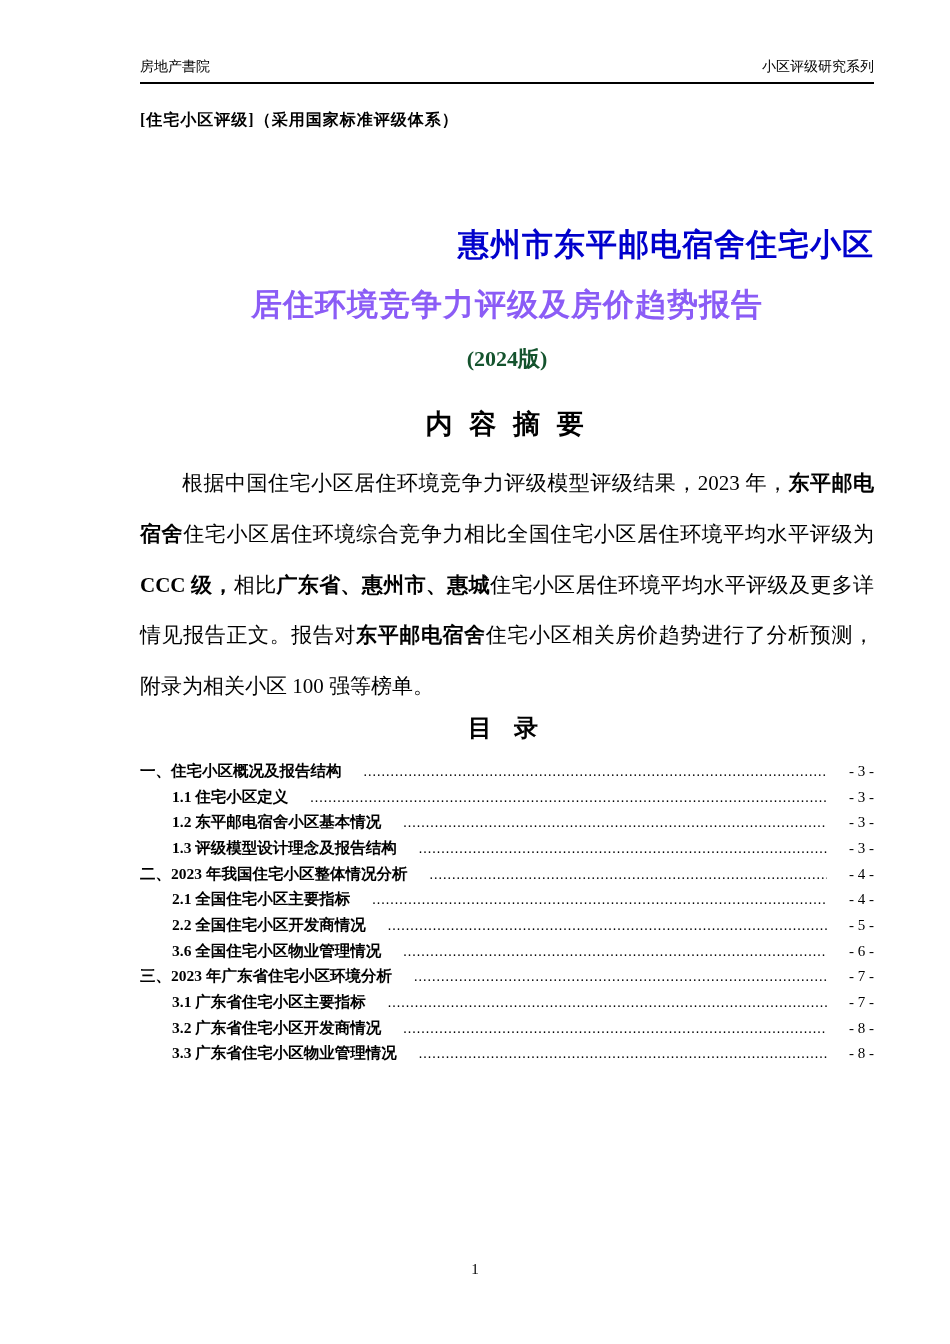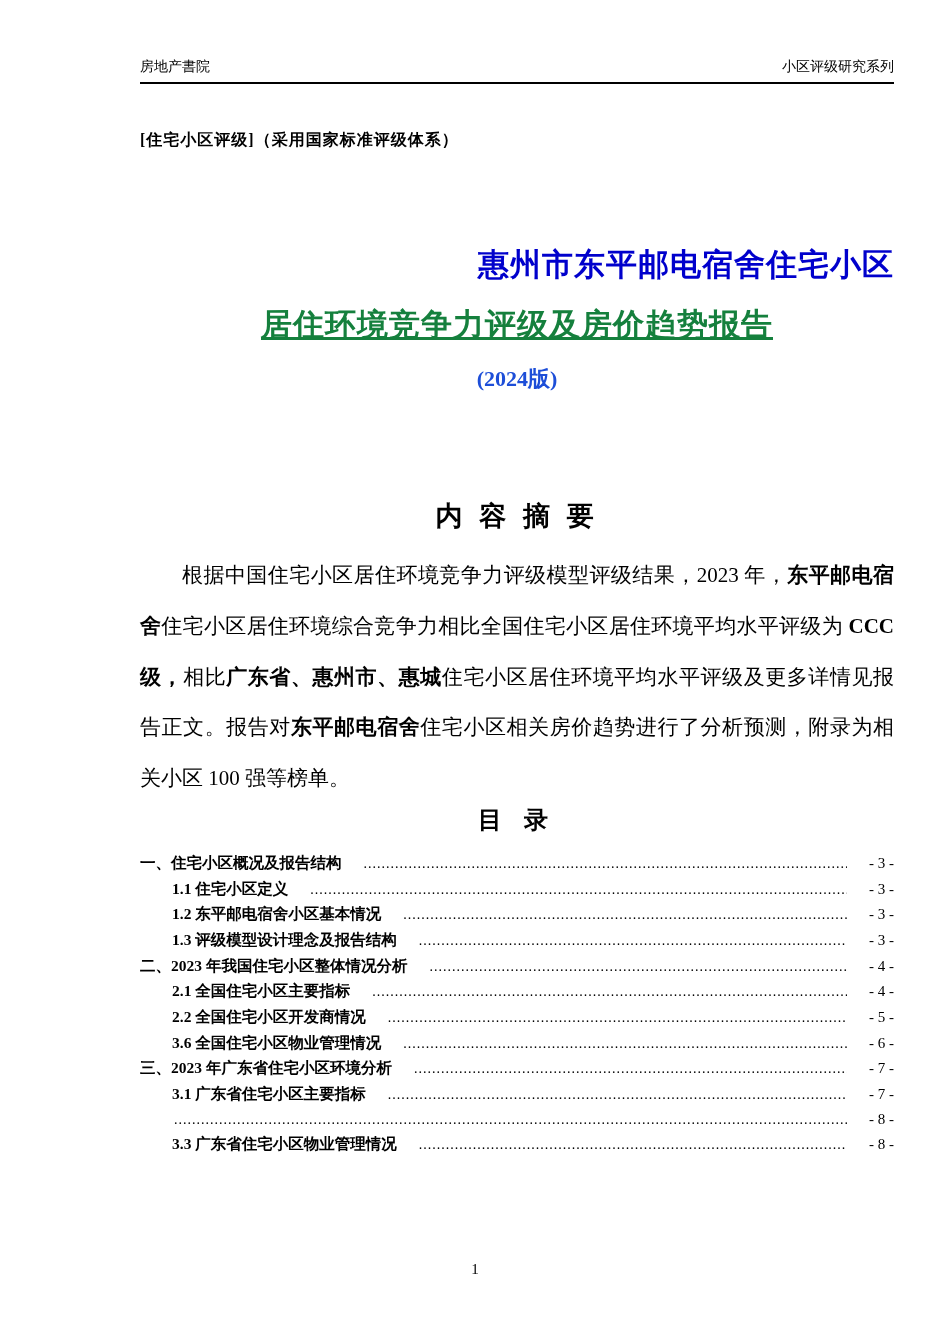--- a/index.html
+++ b/index.html
@@ -5,53 +5,53 @@
   * { margin: 0; padding: 0; box-sizing: border-box; }
   html, body { background: #ffffff; }
   body {
     width: 950px;
     height: 1344px;
     position: relative;
     font-family: "Liberation Serif", "DejaVu Serif", serif;
     color: #000;
     overflow: hidden;
   }
-  .page { padding: 58px 56px 0 140px; }
+  .page { padding: 58px 76px 0 140px; }
 
   .header {
     display: flex;
     justify-content: space-between;
     align-items: flex-end;
     font-size: 14px;
     padding-bottom: 6px;
     border-bottom: 2px solid #000;
   }
 
   .subtitle {
-    margin-top: 46px;
+    margin-top: 26px;
     font-size: 16px;
     font-weight: bold;
     letter-spacing: 1px;
   }
 
   .title-block { margin-top: 84px; text-align: center; }
   .title-line {
     font-size: 31px;
     font-weight: bold;
     line-height: 1.95;
     letter-spacing: 1px;
   }
   .title-edition {
     font-size: 22px;
     font-weight: bold;
     margin-top: 8px;
   }
 
   .summary-heading {
-    margin-top: 104px;
+    margin-top: 32px;
     text-align: center;
     font-size: 27px;
     font-weight: bold;
     letter-spacing: 5px;
   }
 
   .summary-para {
     margin-top: 16px;
     font-size: 21px;
     line-height: 2.42;
@@ -108,22 +108,22 @@
 
   <div class="header">
     <span>房地产書院</span>
     <span>小区评级研究系列</span>
   </div>
 
   <div class="subtitle">[住宅小区评级]（采用国家标准评级体系）</div>
 
   <div class="title-block">
     <div class="title-line title-blue" style="color: rgb(0, 0, 204); text-align: right;">惠州市东平邮电宿舍住宅小区</div>
-    <div class="title-line title-blue" style="color: #15803d; text-decoration: underline;">居住环境竞争力评级及房价趋势报告</div>
-    <div class="title-edition title-blue" style="color: #1d4ed8;">(2024版)</div>
+    <div class="title-line title-blue" style="color: #8b5cf6;">居住环境竞争力评级及房价趋势报告</div>
+    <div class="title-edition title-blue" style="color: #14532d;">(2024版)</div>
   </div>
 
   <div class="summary-heading">内 容 摘 要</div>
 
   <p class="summary-para"><span>根据中国住宅小区居住环境竞争力评级模型评级结果，2023 年，</span><span class="b">东平邮电宿舍</span><span>住宅小区居住环境综合竞争力相比全国住宅小区居住环境平均水平评级为 </span><span class="b">CCC 级，</span><span>相比</span><span class="b">广东省、惠州市、惠城</span><span>住宅小区居住环境平均水平评级及更多详情见报告正文。报告对</span><span class="b">东平邮电宿舍</span><span>住宅小区相关房价趋势进行了分析预测，附录为相关小区 100 强等榜单。</span></p>
 
   <div class="toc-heading">目 录</div>
 
   <div class="toc">
       <div class="toc-row lvl1">
@@ -170,20 +170,21 @@
         <span class="toc-label">三、2023 年广东省住宅小区环境分析</span>
         <span class="toc-dots"></span>
         <span class="toc-page">- 7 -</span>
       </div>
       <div class="toc-row lvl2">
         <span class="toc-label">3.1 广东省住宅小区主要指标</span>
         <span class="toc-dots"></span>
         <span class="toc-page">- 7 -</span>
       </div>
       <div class="toc-row lvl2">
+        <span class="toc-label">3.2 广东省住宅小区开发商情况</span>
         <span class="toc-dots"></span>
         <span class="toc-page">- 8 -</span>
       </div>
       <div class="toc-row lvl2">
         <span class="toc-label">3.3 广东省住宅小区物业管理情况</span>
         <span class="toc-dots"></span>
         <span class="toc-page">- 8 -</span>
       </div>
     </div>
 

